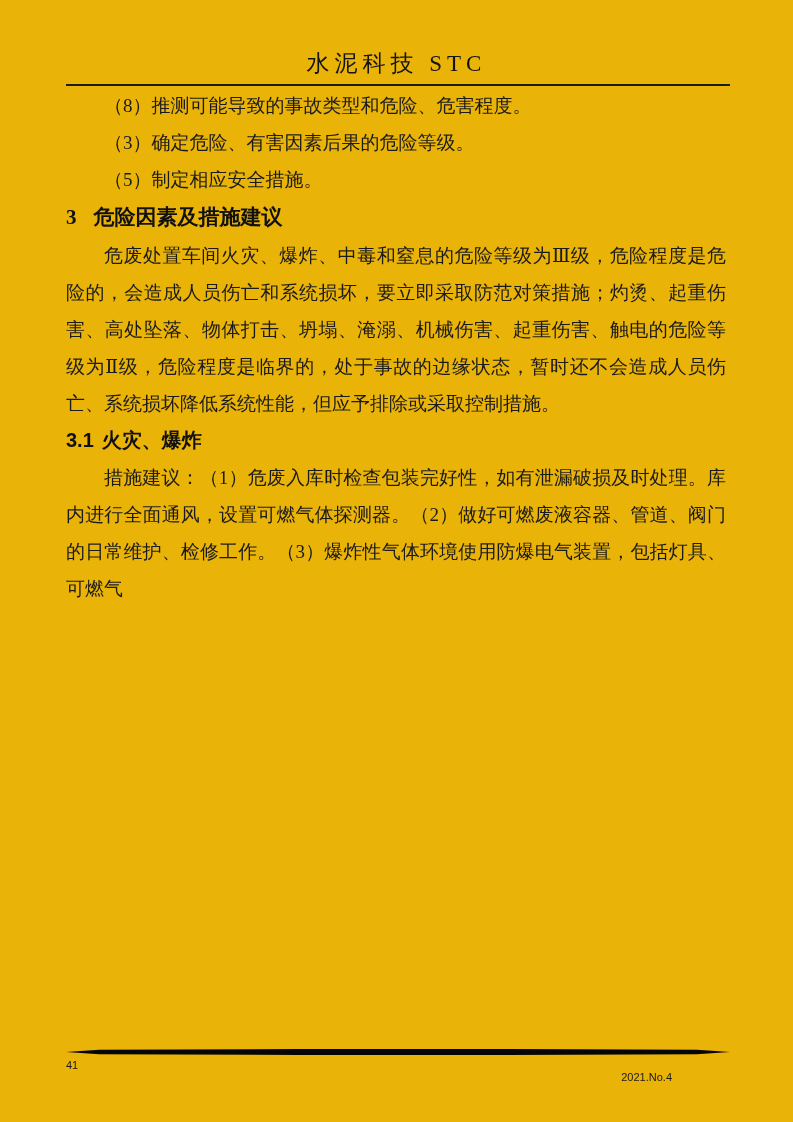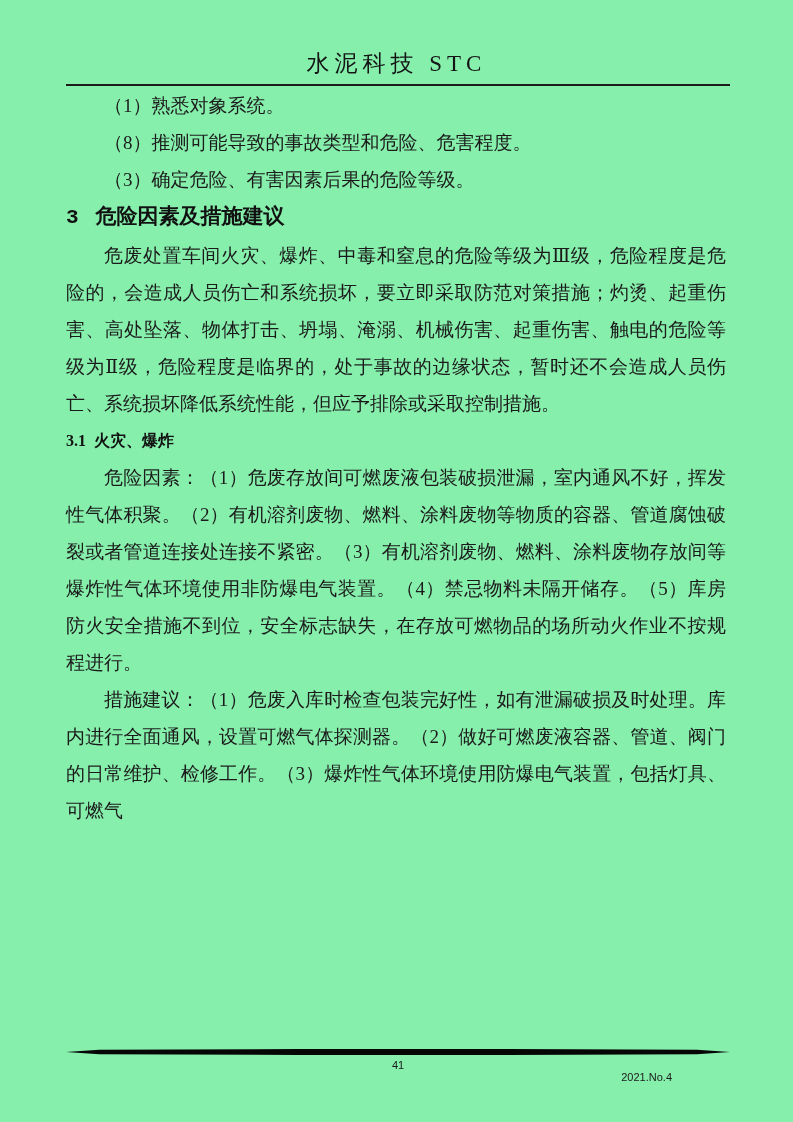--- a/index.html
+++ b/index.html
@@ -1,20 +1,20 @@
 <!DOCTYPE html>
 <html lang="zh"><head>
 <meta charset="utf-8">
 <style>
   html,body{margin:0;padding:0;background:#e8e8e8;}
   .page{
     position:relative;
     width:793px;height:1122px;
     margin:0 auto;
-    background:#86efac;
+    background:#eab308;
     overflow:hidden;
     color:#1b1b1b;
   }
   .journal-title{
     position:absolute;top:48px;left:0;right:0;
     text-align:center;
     font-family:"Liberation Serif","DejaVu Serif",serif;
     font-size:23px;
     letter-spacing:5px;
     color:#141414;
@@ -27,32 +27,32 @@
     position:absolute;top:87px;left:66px;width:660px;
     font-family:"Liberation Serif","DejaVu Serif",serif;
     font-size:19px;
     line-height:37px;
     text-align:justify;
     color:#1b1b1b;
   }
   .content p{margin:0;text-indent:2em;}
   .sec-heading{
     margin:0;
-    font-family:Liberation Mono, monospace;
+    font-family:Liberation Serif, serif;
     font-weight:700;
     font-size:21px;
     line-height:39px;
     text-align:left;
     color:#111;
   }
   .subsec-heading{
     margin:0;
-    font-family:Liberation Serif, serif;
+    font-family:Liberation Sans, sans-serif;
     font-weight:700;
-    font-size:16px;
+    font-size:20px;
     line-height:37px;
     text-align:left;
     color:#111;
   }
   .sec-heading .num{margin-right:17px;}
   .subsec-heading .num{margin-right:8px;}
   sup.ref{
     font-size:11px;
     line-height:0;
     vertical-align:7px;
@@ -62,47 +62,46 @@
     position:absolute;top:1049px;left:66px;width:664px;height:6px;
     background:#060606;
     clip-path:polygon(0% 50%,5% 12%,35% 0%,65% 0%,95% 12%,100% 50%,95% 88%,65% 100%,35% 100%,5% 88%);
   }
   .footer-row{
     position:absolute;top:1059px;left:66px;width:664px;
     font-family:"Liberation Sans","DejaVu Sans",sans-serif;
     font-size:11px;
     color:#1a1a1a;
   }
-  .footer-row .page-num{display:block;text-align:center;}
+  .footer-row .page-num{display:block;}
   .footer-row .issue{position:absolute;right:58px;top:12px;}
 </style>
 </head>
 <body>
 
 <div class="page">
 
   <div class="journal-title">水泥科技 STC</div>
 
   <div class="header-rule"></div>
 
   <div class="content">
 
-    <p>（1）熟悉对象系统。</p>
     <p>（8）推测可能导致的事故类型和危险、危害程度。</p>
     <p>（3）确定危险、有害因素后果的危险等级。</p>
+    <p>（5）制定相应安全措施。</p>
 
 
     <h2 class="sec-heading"><span class="num">3</span><span>危险因素及措施建议</span></h2>
 
     <p>危废处置车间火灾、爆炸、中毒和窒息的危险等级为Ⅲ级，危险程度是危险的，会造成人员伤亡和系统损坏，要立即采取防范对策措施；灼烫、起重伤害、高处坠落、物体打击、坍塌、淹溺、机械伤害、起重伤害、触电的危险等级为Ⅱ级，危险程度是临界的，处于事故的边缘状态，暂时还不会造成人员伤亡、系统损坏降低系统性能，但应予排除或采取控制措施。</p>
 
 
     <h3 class="subsec-heading"><span class="num">3.1</span><span>火灾、爆炸</span></h3>
 
-    <p>危险因素：（1）危废存放间可燃废液包装破损泄漏，室内通风不好，挥发性气体积聚。（2）有机溶剂废物、燃料、涂料废物等物质的容器、管道腐蚀破裂或者管道连接处连接不紧密。（3）有机溶剂废物、燃料、涂料废物存放间等爆炸性气体环境使用非防爆电气装置。（4）禁忌物料未隔开储存。（5）库房防火安全措施不到位，安全标志缺失，在存放可燃物品的场所动火作业不按规程进行。</p>
 
     <p>措施建议：（1）危废入库时检查包装完好性，如有泄漏破损及时处理。库内进行全面通风，设置可燃气体探测器。（2）做好可燃废液容器、管道、阀门的日常维护、检修工作。（3）爆炸性气体环境使用防爆电气装置，包括灯具、可燃气</p>
 
   </div>
 
   <div class="footer-bar"></div>
 
   <div class="footer-row">
     <span class="page-num">41</span>
     <span class="issue">2021.No.4</span>

